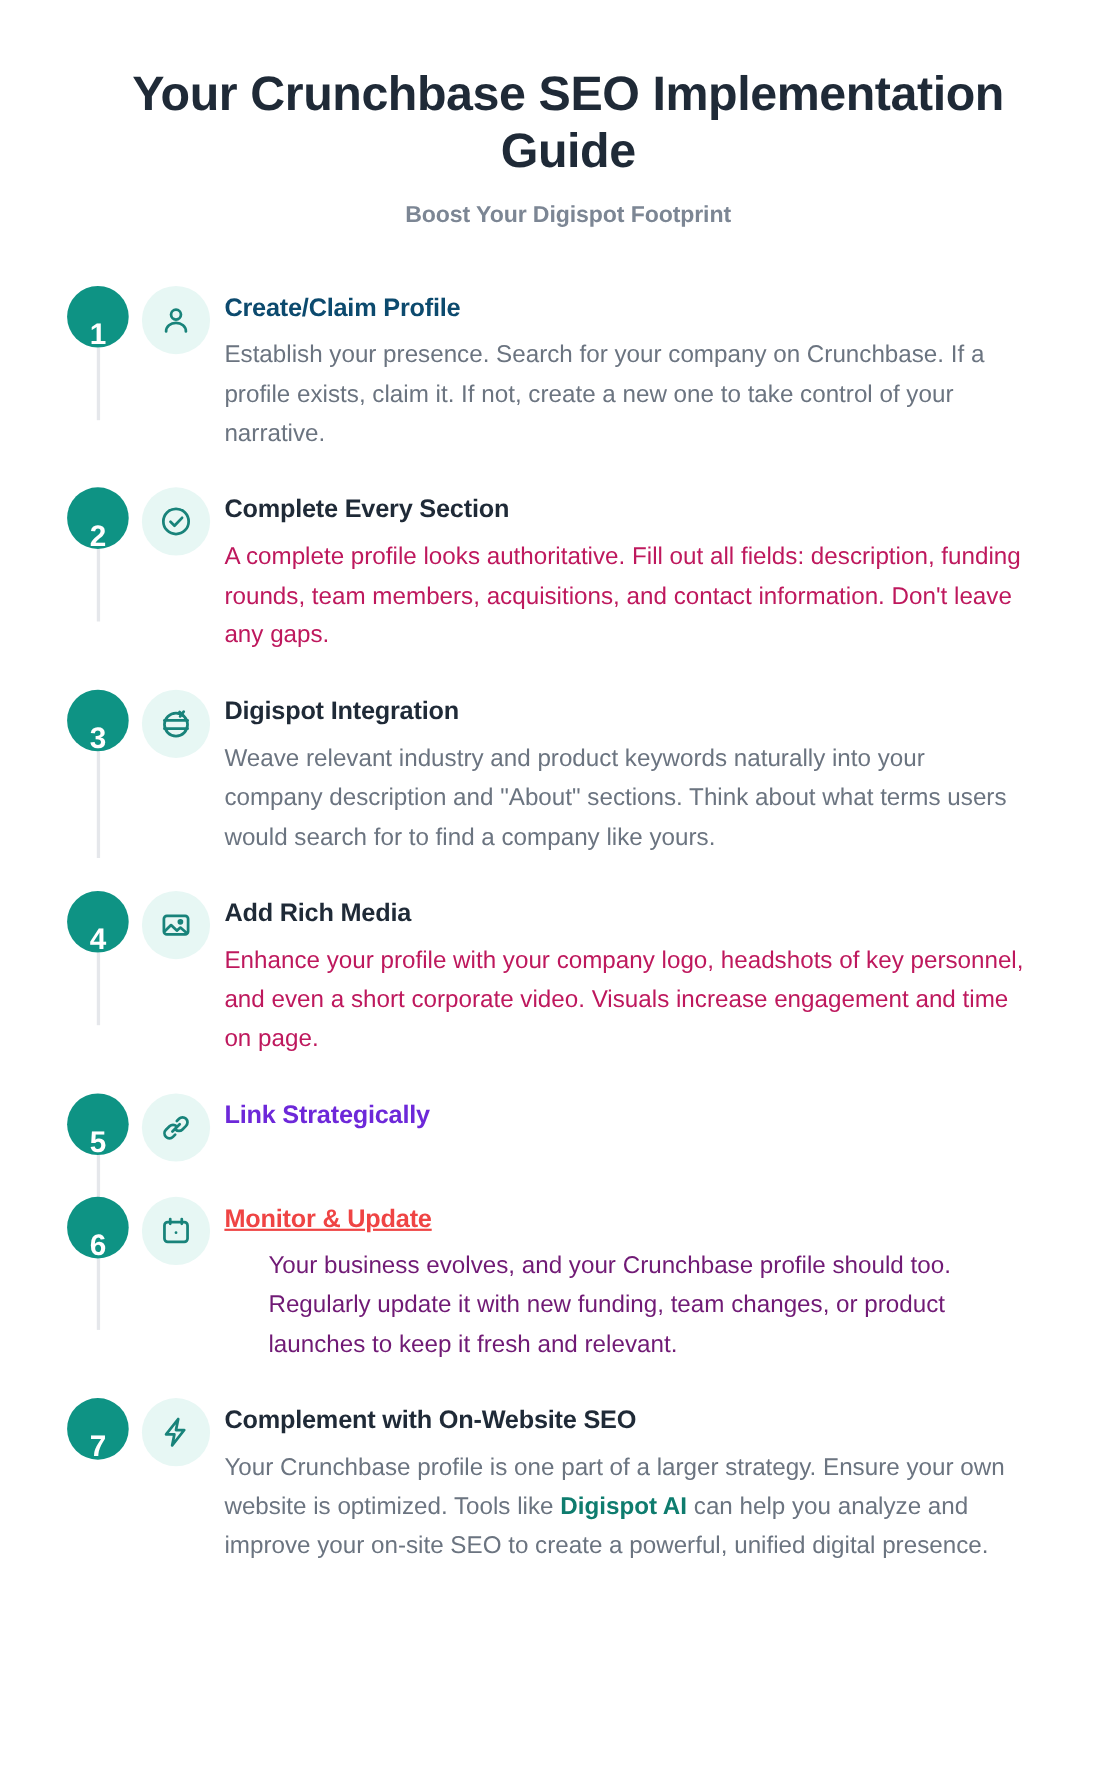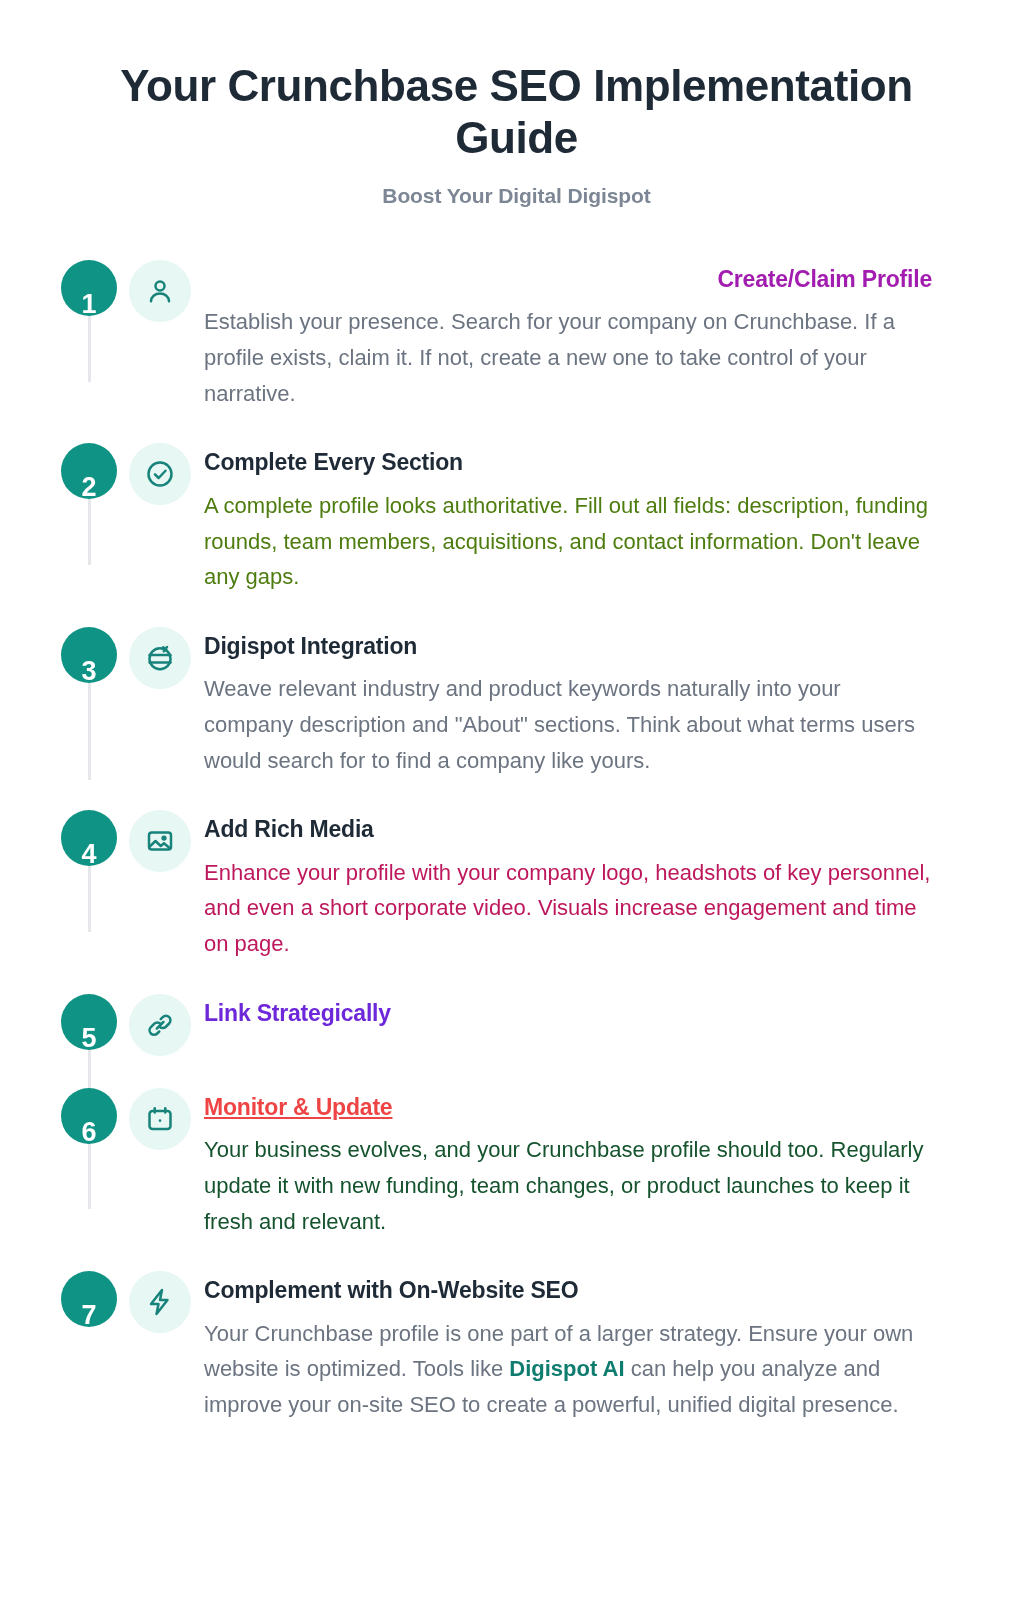--- a/index.html
+++ b/index.html
@@ -170,42 +170,42 @@
     font-weight: bold;
   }
 </style>
 </head>
 <body>
 
 <div class="page">
 
   <div class="header">
     <h1 class="page-title" style="color: rgb(31, 42, 55);">Your Crunchbase SEO Implementation Guide</h1>
-    <div class="page-subtitle" style="color: rgb(124, 134, 148);">Boost Your Digital Digispot</div>
+    <div class="page-subtitle" style="color: rgb(124, 134, 148);">Boost Your Digispot Footprint</div>
   </div>
 
   <div class="timeline">
 
     <div class="step">
       <div class="badge-col">
         <div class="step-badge" style="background: rgb(14, 147, 132);">
           <span>1</span>
         </div>
         <div class="connector" style="height: 65.75px; background: rgb(229, 231, 235);"></div>
       </div>
       <div class="icon-col">
         <div class="icon-bubble" style="background: rgb(231, 247, 244);">
           <svg viewBox="0 0 24 24">
             <circle cx="12" cy="8" r="3.6" style="stroke: rgb(24, 131, 122);"></circle>
             <path d="M4.8 20.2c0-3.6 3.2-6.2 7.2-6.2s7.2 2.6 7.2 6.2" style="stroke: rgb(24, 131, 122);"></path>
           </svg>
         </div>
       </div>
       <div class="body-col">
-        <div class="step-title" style="color: #a21caf; text-align: right;">Create/Claim Profile</div>
+        <div class="step-title" style="color: #0c4a6e;">Create/Claim Profile</div>
         <div class="step-desc" style="color: rgb(107, 116, 128);">Establish your presence. Search for your company on Crunchbase. If a profile exists, claim it. If not, create a new one to take control of your narrative.</div>
       </div>
     </div>
 
     <div class="step">
       <div class="badge-col">
         <div class="step-badge" style="background: rgb(14, 147, 132);">
           <span>2</span>
         </div>
         <div class="connector" style="height: 65.75px; background: rgb(229, 231, 235);"></div>
@@ -213,21 +213,21 @@
       <div class="icon-col">
         <div class="icon-bubble" style="background: rgb(231, 247, 244);">
           <svg viewBox="0 0 24 24">
             <circle cx="12" cy="12" r="9.2" style="stroke: rgb(24, 131, 122);"></circle>
             <path d="M8 12.3l2.9 2.9L16.4 9.4" style="stroke: rgb(24, 131, 122);"></path>
           </svg>
         </div>
       </div>
       <div class="body-col">
         <div class="step-title" style="color: rgb(31, 42, 55);">Complete Every Section</div>
-        <div class="step-desc" style="color: #4d7c0f;">A complete profile looks authoritative. Fill out all fields: description, funding rounds, team members, acquisitions, and contact information. Don't leave any gaps.</div>
+        <div class="step-desc" style="color: #be185d;">A complete profile looks authoritative. Fill out all fields: description, funding rounds, team members, acquisitions, and contact information. Don't leave any gaps.</div>
       </div>
     </div>
 
     <div class="step">
       <div class="badge-col">
         <div class="step-badge" style="background: rgb(14, 147, 132);">
           <span>3</span>
         </div>
         <div class="connector" style="height: 97.3281px; background: rgb(229, 231, 235);"></div>
       </div>
@@ -303,21 +303,21 @@
           <svg viewBox="0 0 24 24">
             <rect x="3.6" y="5.6" width="16.8" height="14.4" rx="2.4" style="stroke: rgb(24, 131, 122);"></rect>
             <path d="M7.8 3.4v3.4" style="stroke: rgb(24, 131, 122);"></path>
             <path d="M16.2 3.4v3.4" style="stroke: rgb(24, 131, 122);"></path>
             <path d="M12 13.2v0.1" style="stroke: rgb(24, 131, 122);"></path>
           </svg>
         </div>
       </div>
       <div class="body-col">
         <div class="step-title" style="color: #ef4444; text-decoration: underline;">Monitor &amp; Update</div>
-        <div class="step-desc" style="color: #14532d;">Your business evolves, and your Crunchbase profile should too. Regularly update it with new funding, team changes, or product launches to keep it fresh and relevant.</div>
+        <div class="step-desc" style="color: #701a75; margin-left: 40px;">Your business evolves, and your Crunchbase profile should too. Regularly update it with new funding, team changes, or product launches to keep it fresh and relevant.</div>
       </div>
     </div>
 
     <div class="step">
       <div class="badge-col">
         <div class="step-badge" style="background: rgb(14, 147, 132);">
           <span>7</span>
         </div>
 
       </div>

